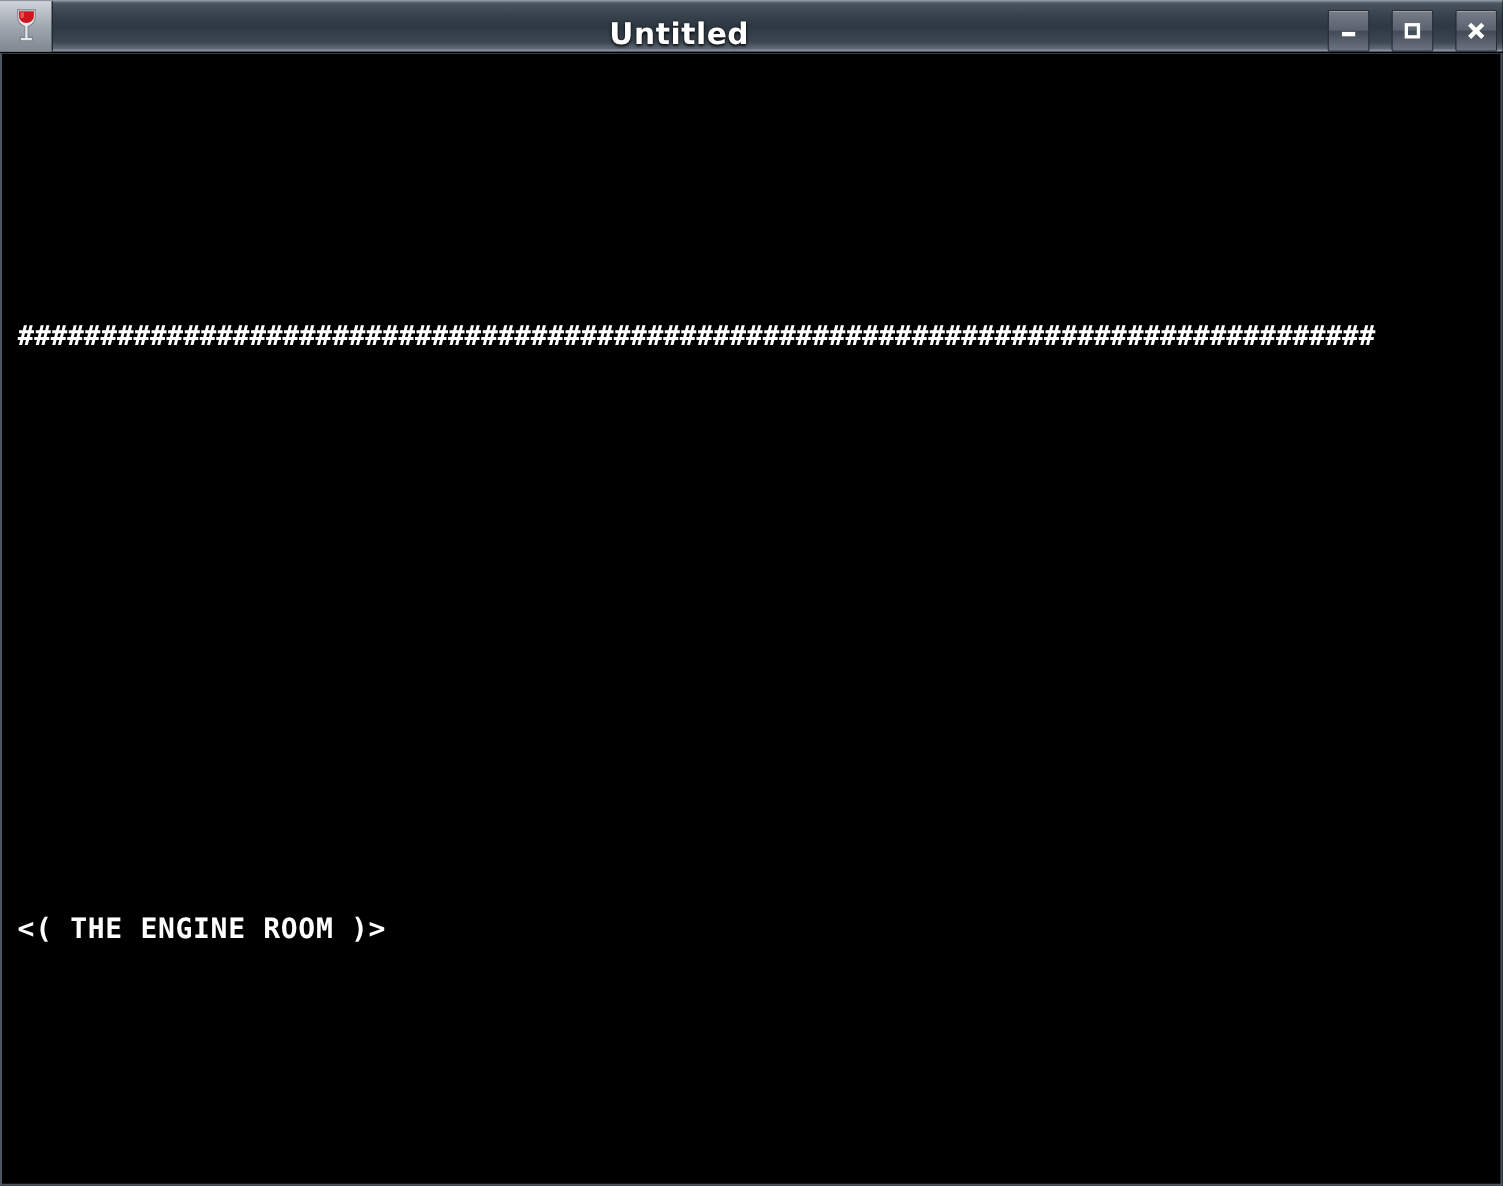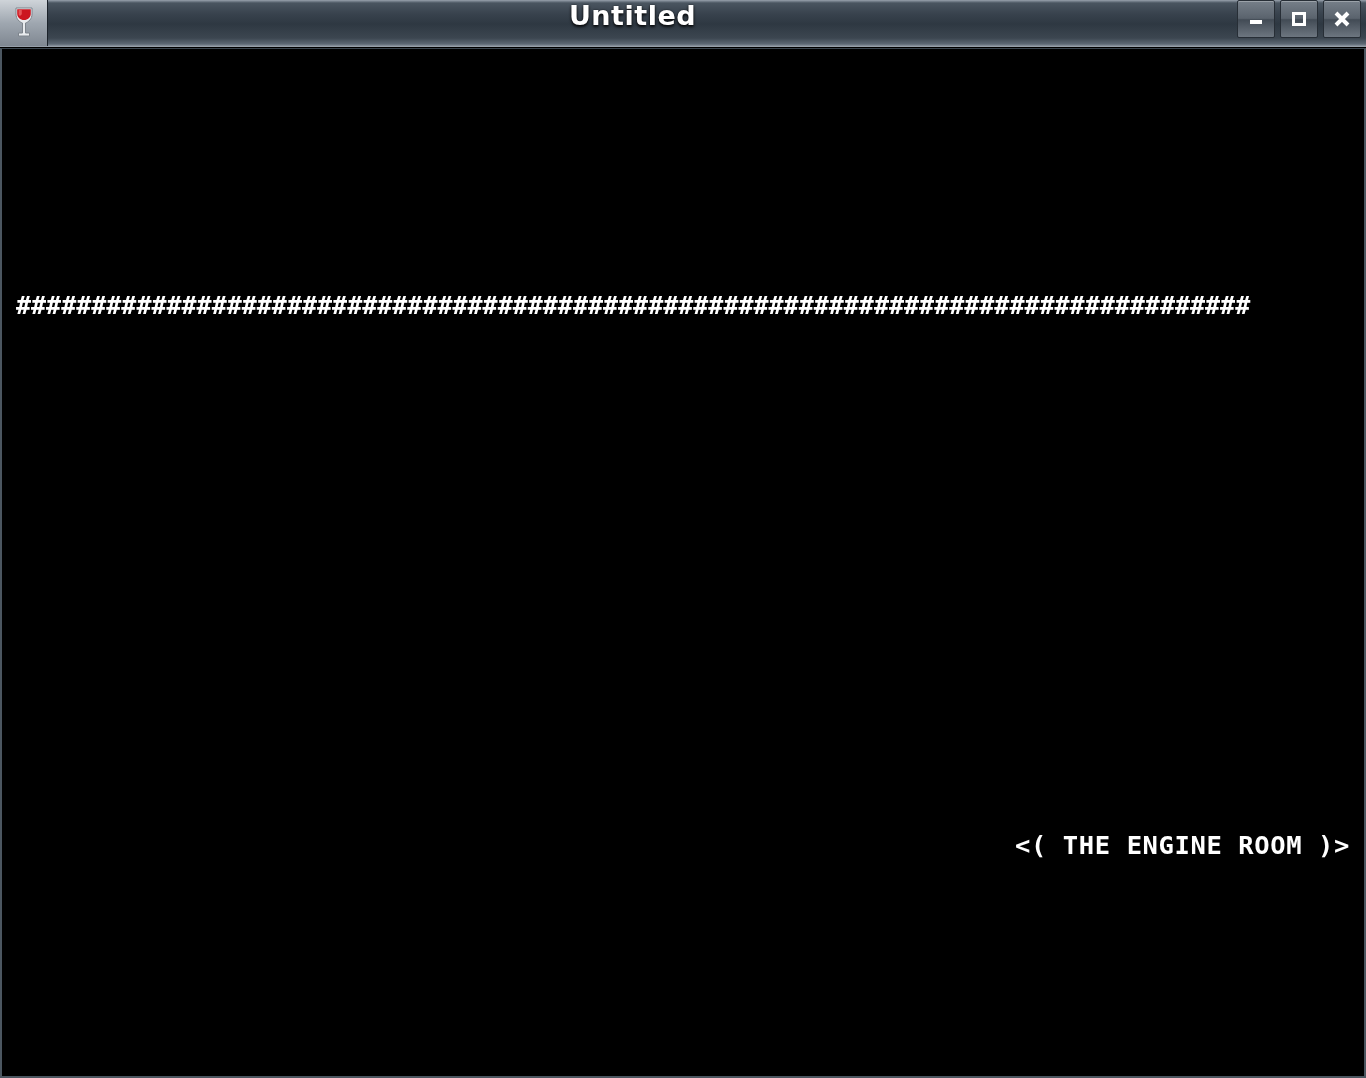--- a/index.html
+++ b/index.html
@@ -29,23 +29,24 @@
   #titlebar {
     position: relative;
     height: 48px;
     flex: 0 0 48px;
     background: linear-gradient(to bottom,
         #9aa3ad 0px, #7d8793 1px,
         #4a5560 3px, #38424d 14px,
         #2e3842 24px, #3c4650 38px,
         #5d6874 44px, #8a949f 46px, #b8c0c8 48px);
     display: flex;
-    align-items: flex-start;
+    align-items: flex-end;
     border-bottom: 1px solid #000;
     box-sizing: border-box;
+    gap: 15px;
   }
 
   #app-icon-box {
     width: 48px;
     height: 46px;
     flex: 0 0 48px;
     background: linear-gradient(to bottom, #cfd4d9 0%, #9fa7b0 50%, #7f8791 100%);
     border-right: 1px solid #1b222a;
     display: flex;
     align-items: center;
@@ -112,21 +113,21 @@
 
   .term-line {
     height: 67.5px;
     white-space: pre;
     overflow: hidden;
   }
   .term-line.rule {
     font-size: 25px;
     letter-spacing: 0px;
   }
-  .term-line.centered { text-align: right; }
+  .term-line.centered { text-align: left; }
   .term-line.blank { color: transparent; }
 </style>
 </head>
 <body>
 
 <div id="window">
 
   <div id="titlebar">
 
     <div id="app-icon-box">

